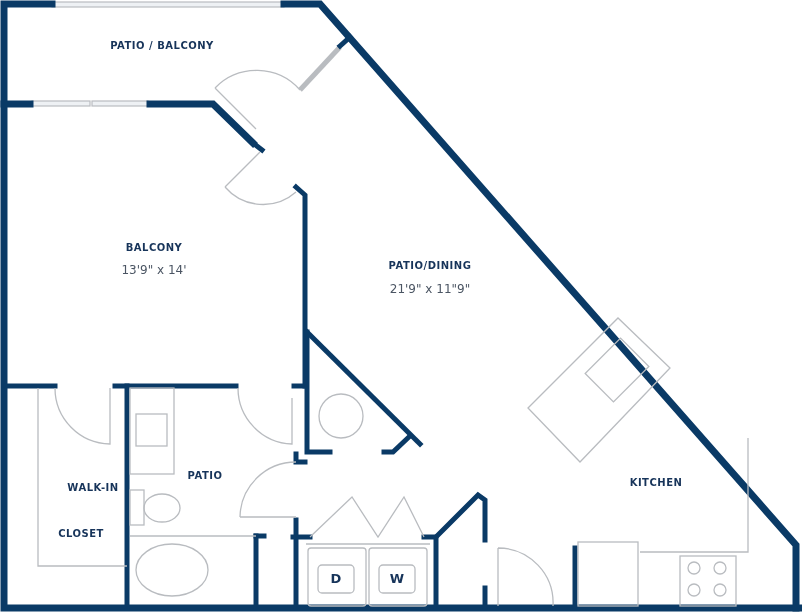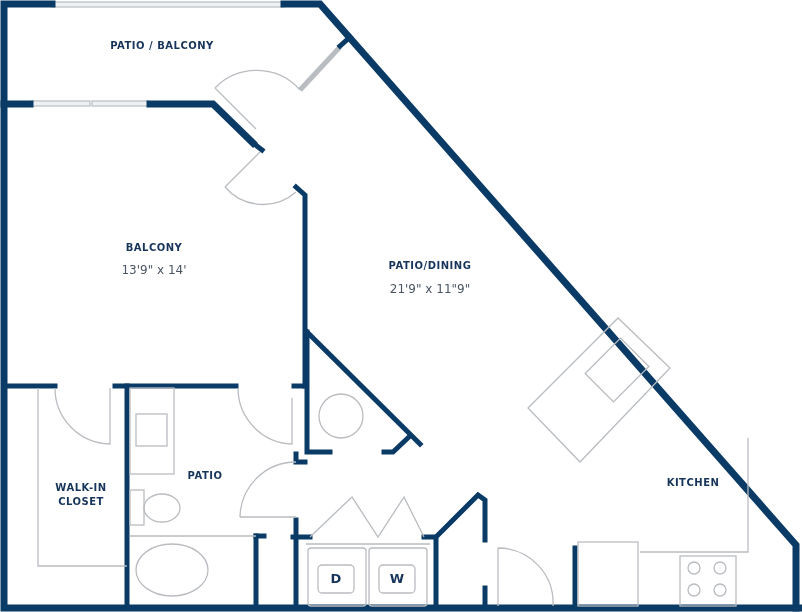--- a/index.html
+++ b/index.html
@@ -86,18 +86,18 @@
     <circle class="thin" cx="694" cy="590" r="6"></circle>
     <circle class="thin" cx="720" cy="590" r="6"></circle>
   </g>
 </svg>
 
 <div class="label" style="left:82px;top:40px;width:160px;">PATIO / BALCONY</div>
 <div class="label" style="left:94px;top:242px;width:120px;">BALCONY</div>
 <div class="dim" style="left:94px;top:263px;width:120px;">13'9" x 14'</div>
 <div class="label" style="left:360px;top:260px;width:140px;">PATIO/DINING</div>
 <div class="dim" style="left:360px;top:282px;width:140px;">21'9" x 11"9"</div>
-<div class="label" style="left:36px;top:482px;width:90px;">WALK-IN</div>
-<div class="label" style="left:36px;top:496px;width:90px;">CLOSET</div>
+<div class="label" style="left:48px;top:482px;width:90px;">WALK-IN</div>
+<div class="label" style="left:36px;top:528px;width:90px;">CLOSET</div>
 <div class="label" style="left:175px;top:470px;width:60px;">PATIO</div>
-<div class="label" style="left:643px;top:477px;width:100px;">KITCHEN</div>
+<div class="label" style="left:606px;top:477px;width:100px;">KITCHEN</div>
 <div class="app" style="left:326px;top:571px;">D</div>
 <div class="app" style="left:387px;top:571px;">W</div>
 
 </body></html>

